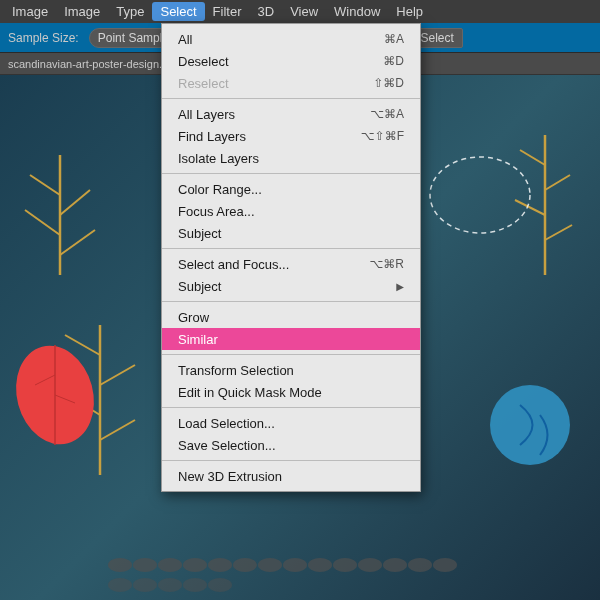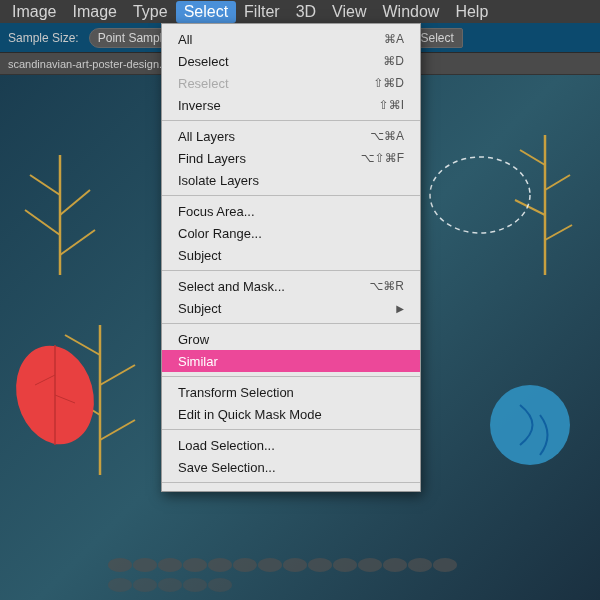--- a/index.html
+++ b/index.html
@@ -19,35 +19,35 @@
       align-items: center;
       background: #3c3c3c;
       height: 23px;
       padding: 0 4px;
       position: relative;
       z-index: 100;
     }
     .menubar-item {
       color: #d4d4d4;
       padding: 2px 8px;
-      font-size: 16px;
+      font-size: 13px;
       cursor: pointer;
       border-radius: 3px;
       white-space: nowrap;
     }
     .menubar-item.active {
       background: #4a90d9;
       color: #fff;
     }
 
     
     .options-bar {
       display: flex;
       align-items: center;
-      background: #0c4a6e;
+      background: #0369a1;
       height: 30px;
       padding: 0 8px;
       gap: 10px;
       position: relative;
       z-index: 90;
       border-bottom: 1px solid #2a2a2a;
     }
     .options-label {
       color: #c8c8c8;
       font-size: 12px;
@@ -274,57 +274,53 @@
   <div class="menu-item">
     <span>Deselect</span>
     <span class="menu-item-shortcut">⌘D</span>
   </div>
 
   <div class="menu-item disabled">
     <span>Reselect</span>
     <span class="menu-item-shortcut">⇧⌘D</span>
   </div>
 
-  <div class="menu-item">
-    <span>Inverse</span>
-    <span class="menu-item-shortcut">⇧⌘I</span>
-  </div>
   <div class="menu-separator"></div>
 
   <div class="menu-item">
     <span>All Layers</span>
     <span class="menu-item-shortcut">⌥⌘A</span>
   </div>
 
 
   <div class="menu-item">
     <span>Find Layers</span>
     <span class="menu-item-shortcut">⌥⇧⌘F</span>
   </div>
 
   <div class="menu-item">
     <span>Isolate Layers</span>
   </div>
   <div class="menu-separator"></div>
 
   <div class="menu-item">
+    <span>Color Range...</span>
+  </div>
+
+  <div class="menu-item">
     <span>Focus Area...</span>
   </div>
 
   <div class="menu-item">
-    <span>Color Range...</span>
-  </div>
-
-  <div class="menu-item">
     <span>Subject</span>
   </div>
   <div class="menu-separator"></div>
 
   <div class="menu-item">
-    <span>Select and Mask...</span>
+    <span>Select and Focus...</span>
     <span class="menu-item-shortcut">⌥⌘R</span>
   </div>
 
   <div class="menu-item">
     <span>Subject</span>
     <span class="menu-item-arrow">▶</span>
   </div>
   <div class="menu-separator"></div>
 
   <div class="menu-item">
@@ -347,13 +343,16 @@
 
   <div class="menu-item">
     <span>Load Selection...</span>
   </div>
 
   <div class="menu-item">
     <span>Save Selection...</span>
   </div>
   <div class="menu-separator"></div>
 
+  <div class="menu-item">
+    <span>New 3D Extrusion</span>
+  </div>
 </div>
 
 </body></html>

